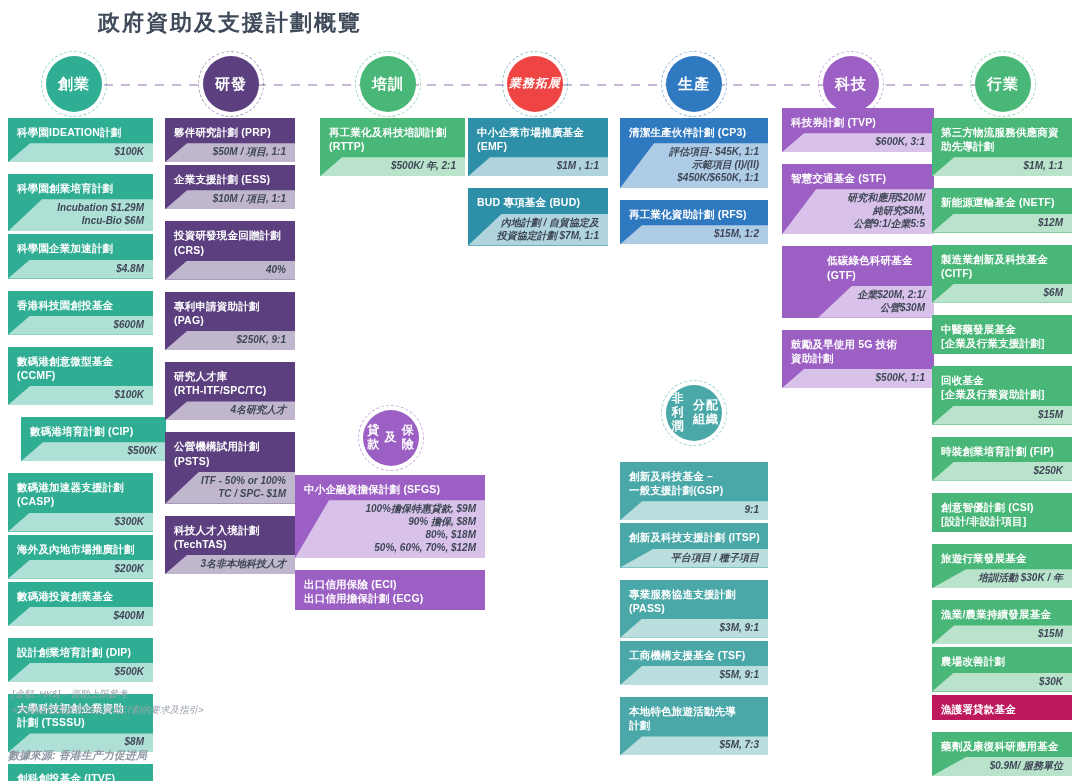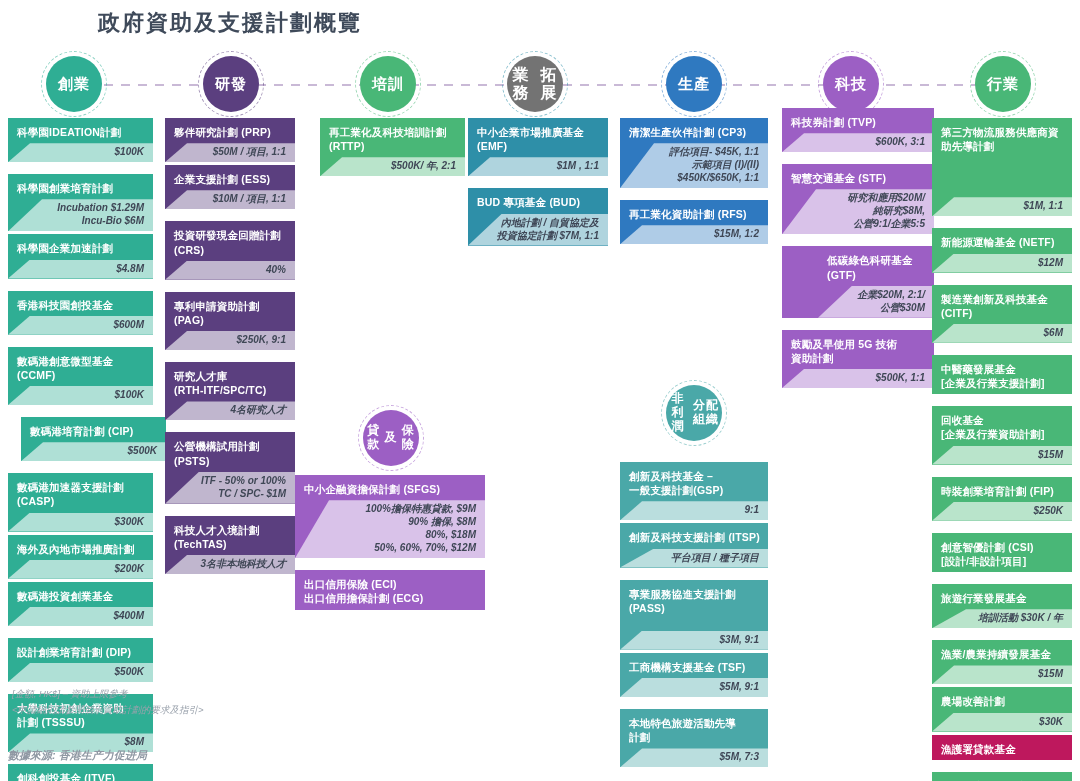--- a/index.html
+++ b/index.html
@@ -98,21 +98,21 @@
         </div>
       </div>
       <div class="circle-wrap" style="left: 360px; top: 56px; width: 56px; height: 56px;">
         <div class="dashring" style="border-color: rgb(73, 183, 119); opacity: 0.55;"></div>
         <div class="circle" style="left: 0px; top: 0px; background: rgb(73, 183, 119);">
           <span>培訓</span>
         </div>
       </div>
       <div class="circle-wrap" style="left: 507px; top: 56px; width: 56px; height: 56px;">
         <div class="dashring" style="border-color: rgb(46, 143, 168); opacity: 0.55;"></div>
-        <div class="circle" style="left: 0px; top: 0px; background: #737373; font-size: 16px; line-height: 1.15;">
+        <div class="circle" style="left: 0px; top: 0px; background: #ef4444; font-size: 12px; line-height: 1.15; font-style: italic;">
           <span>業務</span>
           <br>
           <span>拓展</span>
         </div>
       </div>
       <div class="circle-wrap" style="left: 666px; top: 56px; width: 56px; height: 56px;">
         <div class="dashring" style="border-color: rgb(47, 121, 192); opacity: 0.55;"></div>
         <div class="circle" style="left: 0px; top: 0px; background: rgb(47, 121, 192);">
           <span>生產</span>
         </div>
@@ -284,21 +284,21 @@
       <div class="col" style="left: 620px; top: 462px; width: 148px;">
         <div class="card" style="background: rgb(74, 168, 168);">
           <div class="ct">創新及科技基金 –<br>一般支援計劃(GSP)</div>
           <div class="cv">9:1</div>
         </div>
         <div class="card" style="background: rgb(74, 168, 168);">
           <div class="ct">創新及科技支援計劃 (ITSP)</div>
           <div class="cv wide">平台項目 / 種子項目</div>
         </div>
         <div class="gap"></div>
-        <div class="card" style="background: rgb(74, 168, 168); gap: 12px;">
+        <div class="card" style="background: rgb(74, 168, 168);">
           <div class="ct">專業服務協進支援計劃<br>(PASS)</div>
           <div class="cv">$3M, 9:1</div>
         </div>
         <div class="card" style="background: rgb(74, 168, 168);">
           <div class="ct">工商機構支援基金 (TSF)</div>
           <div class="cv">$5M, 9:1</div>
         </div>
         <div class="gap"></div>
         <div class="card" style="background: rgb(74, 168, 168);">
           <div class="ct">本地特色旅遊活動先導<br>計劃</div>
@@ -320,21 +320,21 @@
           <div class="ct">低碳綠色科研基金 (GTF)</div>
           <div class="cv wide">企業$20M, 2:1/<br>公營$30M</div>
         </div>
         <div class="gap"></div>
         <div class="card" style="background: rgb(156, 95, 196);">
           <div class="ct">鼓勵及早使用 5G 技術<br>資助計劃</div>
           <div class="cv">$500K, 1:1</div>
         </div>
       </div>
       <div class="col" style="left: 932px; top: 118px; width: 140px;">
-        <div class="card" style="background: rgb(73, 183, 119); gap: 40px;">
+        <div class="card" style="background: rgb(73, 183, 119);">
           <div class="ct">第三方物流服務供應商資<br>助先導計劃</div>
           <div class="cv">$1M, 1:1</div>
         </div>
         <div class="gap"></div>
         <div class="card" style="background: rgb(73, 183, 119);">
           <div class="ct">新能源運輸基金 (NETF)</div>
           <div class="cv">$12M</div>
         </div>
         <div class="gap"></div>
         <div class="card" style="background: rgb(73, 183, 119);">

